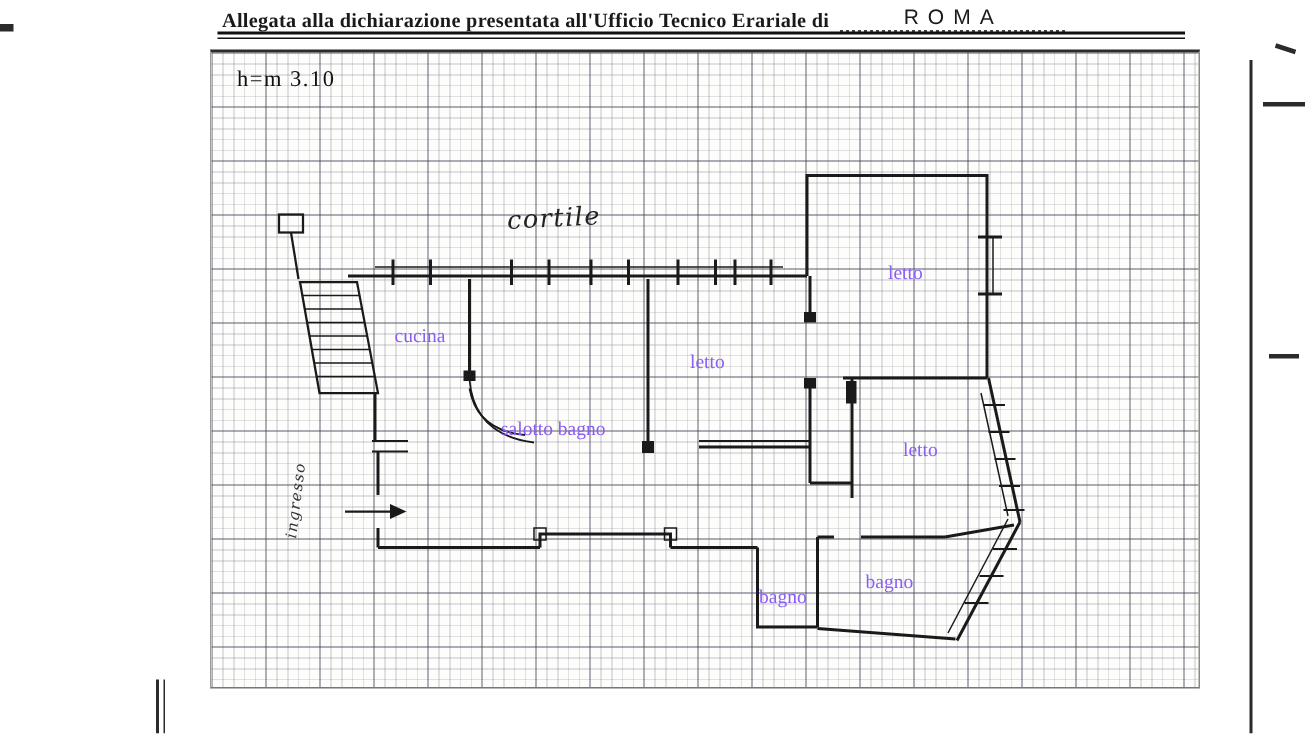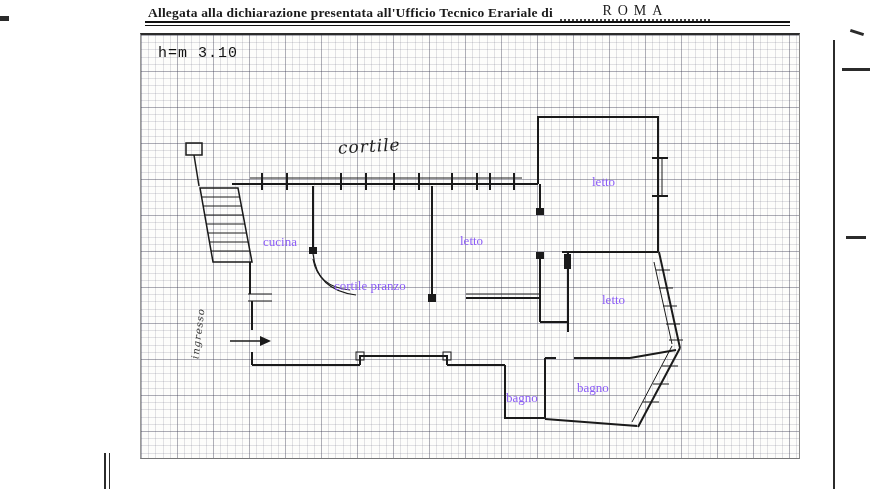--- a/index.html
+++ b/index.html
@@ -14,21 +14,21 @@
   .header{
     position:absolute;left:148px;top:3px;width:680px;
     font-size:13.5px;font-weight:bold;letter-spacing:0.2px;
     white-space:nowrap;
   }
   .city-wrap{
     display:inline-block;min-width:150px;margin-left:4px;
     border-bottom:2px dotted #444;text-align:center;vertical-align:bottom;
   }
   .city{
-    font-family:Liberation Serif, serif;font-weight:500;
+    font-family:Liberation Sans, sans-serif;font-weight:500;
     font-size:14px;letter-spacing:6px;text-align:right;
   }
   .rule{
     position:absolute;left:145px;top:21px;width:645px;height:2px;
     border-top:2px solid #111;border-bottom:1px solid #111;
   }
 
   
   .sheet{
     position:absolute;left:140px;top:33px;width:660px;height:426px;
@@ -40,21 +40,21 @@
       repeating-linear-gradient(to right,  rgba(110,110,130,0.20) 0, rgba(110,110,130,0.20) 1px, transparent 1px, transparent 7.2px);
     border-top:2px solid #2b2b2b;
     border-left:1px solid #9a9a9a;
     border-right:1px solid #8a8a8a;
     border-bottom:1px solid #777;
     box-sizing:border-box;
   }
 
   .height-note{
     position:absolute;left:158px;top:45px;
-    font-family:Liberation Mono, monospace;
+    font-family:Liberation Serif, serif;
     font-size:15px;font-weight:500;letter-spacing:1px;color:#111;
   }
   .cortile{
     position:absolute;left:338px;top:136px;
     font-family:"DejaVu Serif", serif;font-style:italic;
     font-size:17px;color:#222;transform:rotate(-3deg);letter-spacing:1px;
   }
   .ingresso{
     position:absolute;left:168px;top:328px;width:60px;text-align:center;
     font-family:"DejaVu Serif", serif;font-style:italic;
@@ -157,22 +157,22 @@
   <g>
     <path d="M230 341 H260" stroke="#1a1a1a" stroke-width="1.5" fill="none"></path>
     <polygon points="260,336 271,341 260,346" fill="#1a1a1a"></polygon>
   </g>
 </svg>
 
 <div class="height-note">h=m 3.10</div>
 <div class="cortile">cortile</div>
 <div class="ingresso">ingresso</div>
 <div id="room-labels">
-    <div class="room-label" style="left: 263px; top: 234px;">cucina</div>
-    <div class="room-label" style="left: 334px; top: 278px;">cortile pranzo</div>
+    <div class="room-label" style="left: 263px; top: 216px;">cucina</div>
+    <div class="room-label" style="left: 334px; top: 278px;">salotto bagno</div>
     <div class="room-label" style="left: 460px; top: 233px;">letto</div>
     <div class="room-label" style="left: 592px; top: 174px;">letto</div>
     <div class="room-label" style="left: 602px; top: 292px;">letto</div>
     <div class="room-label" style="left: 506px; top: 390px;">bagno</div>
     <div class="room-label" style="left: 577px; top: 380px;">bagno</div>
   </div>
 
 <div class="artifact" style="left:0;top:16px;width:9px;height:5px;"></div>
 <div class="artifact" style="left:833px;top:40px;width:2px;height:449px;"></div>
 <div class="artifact" style="left:850px;top:31px;width:14px;height:3px;transform:rotate(18deg);"></div>

